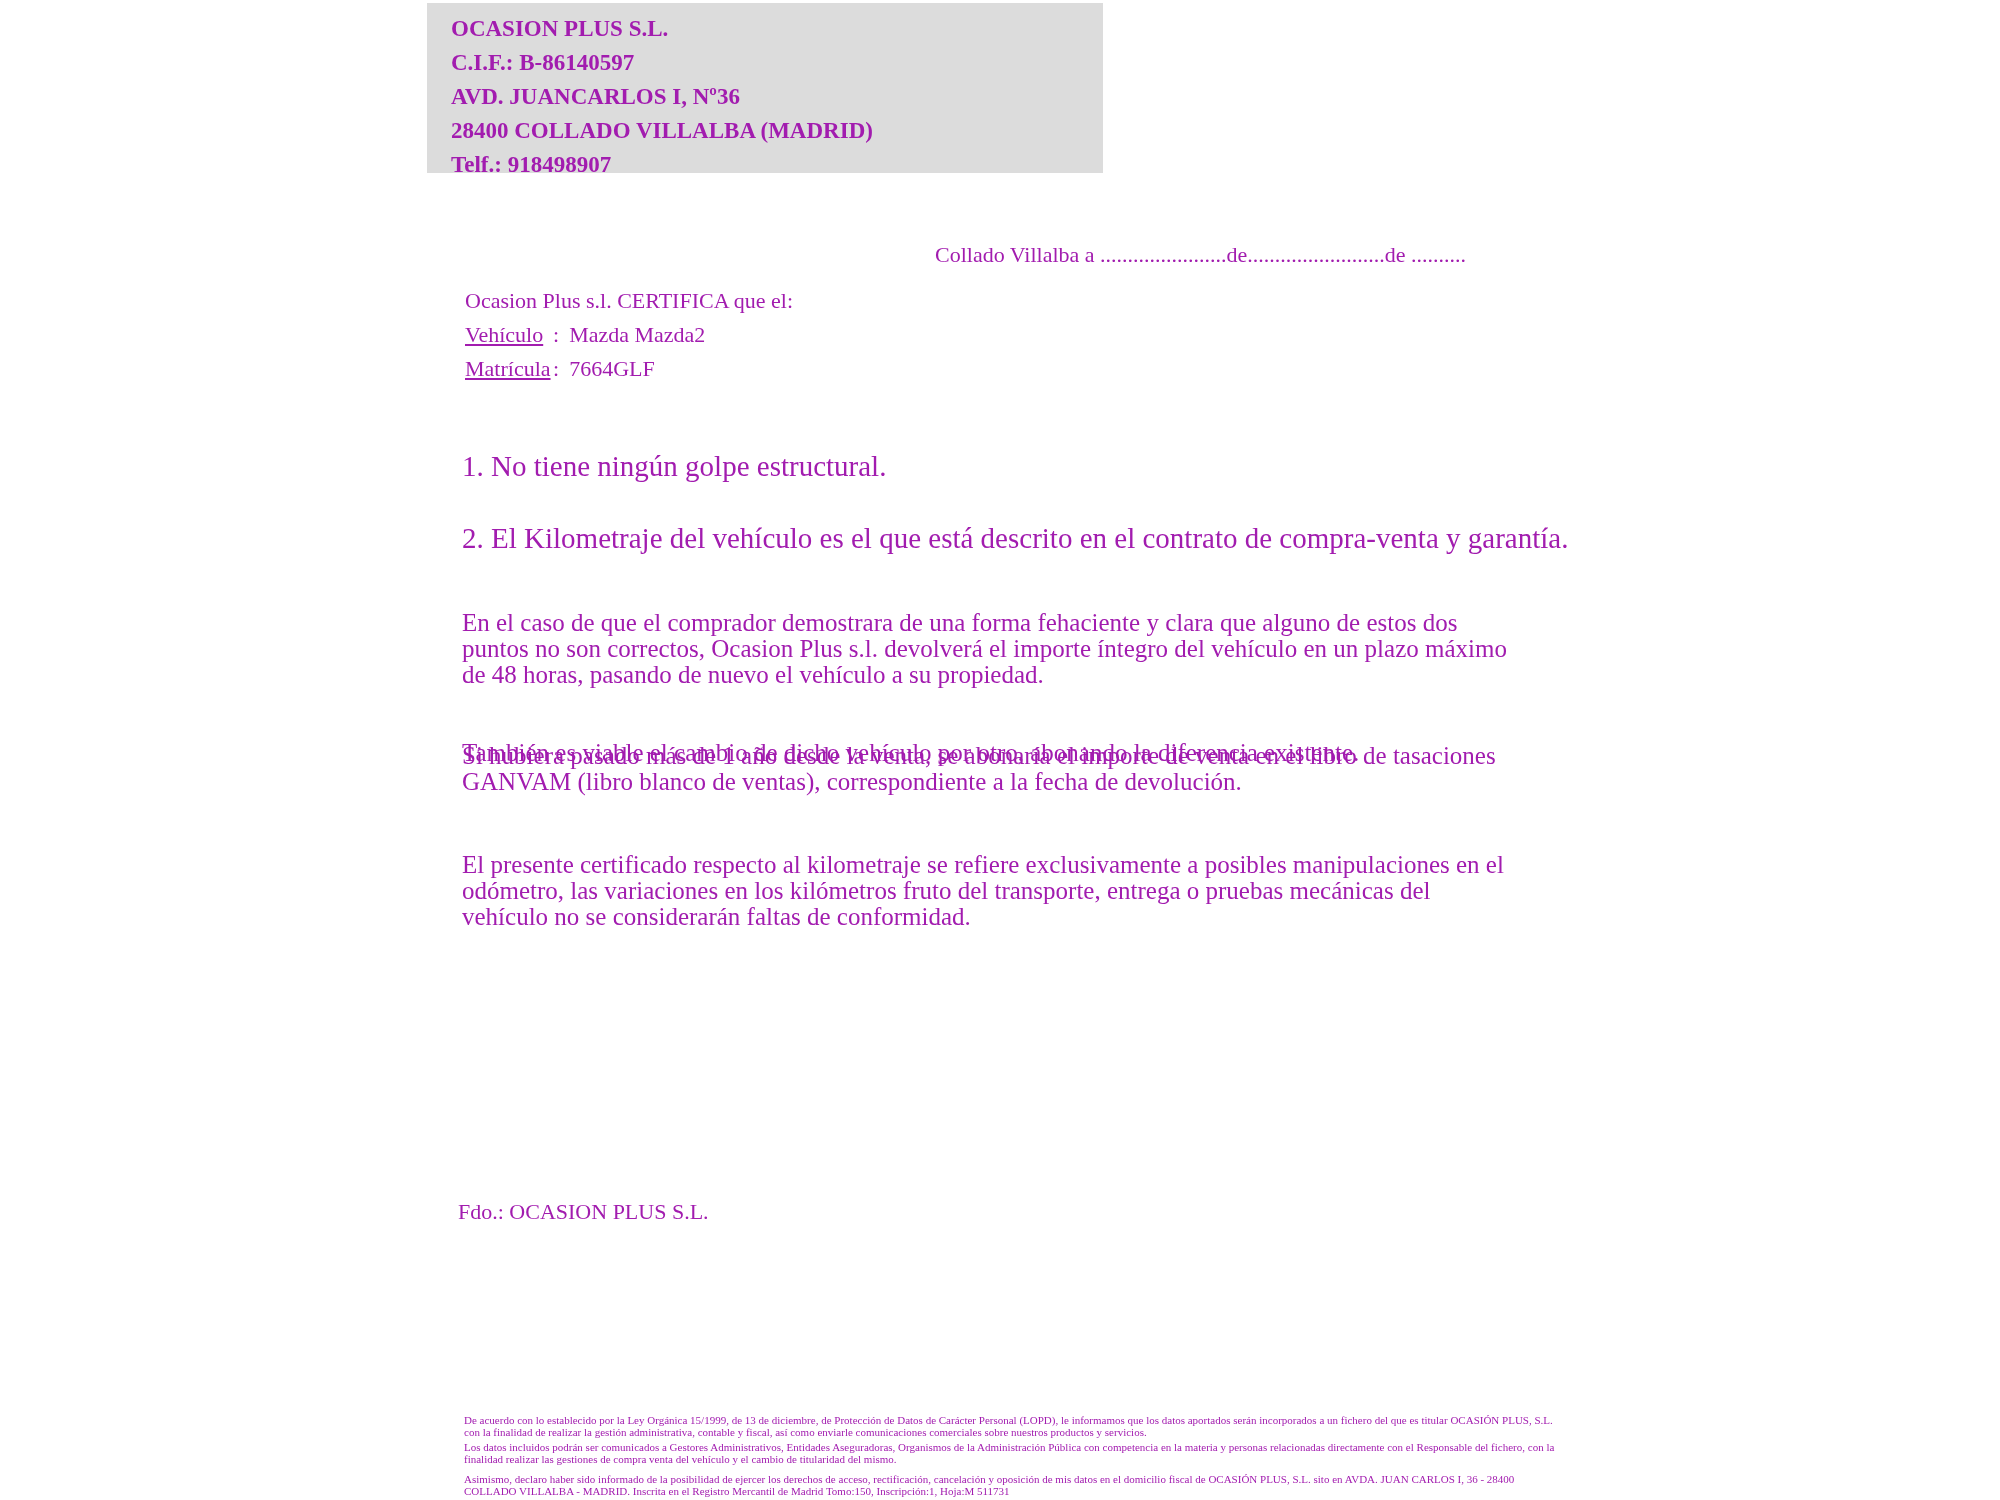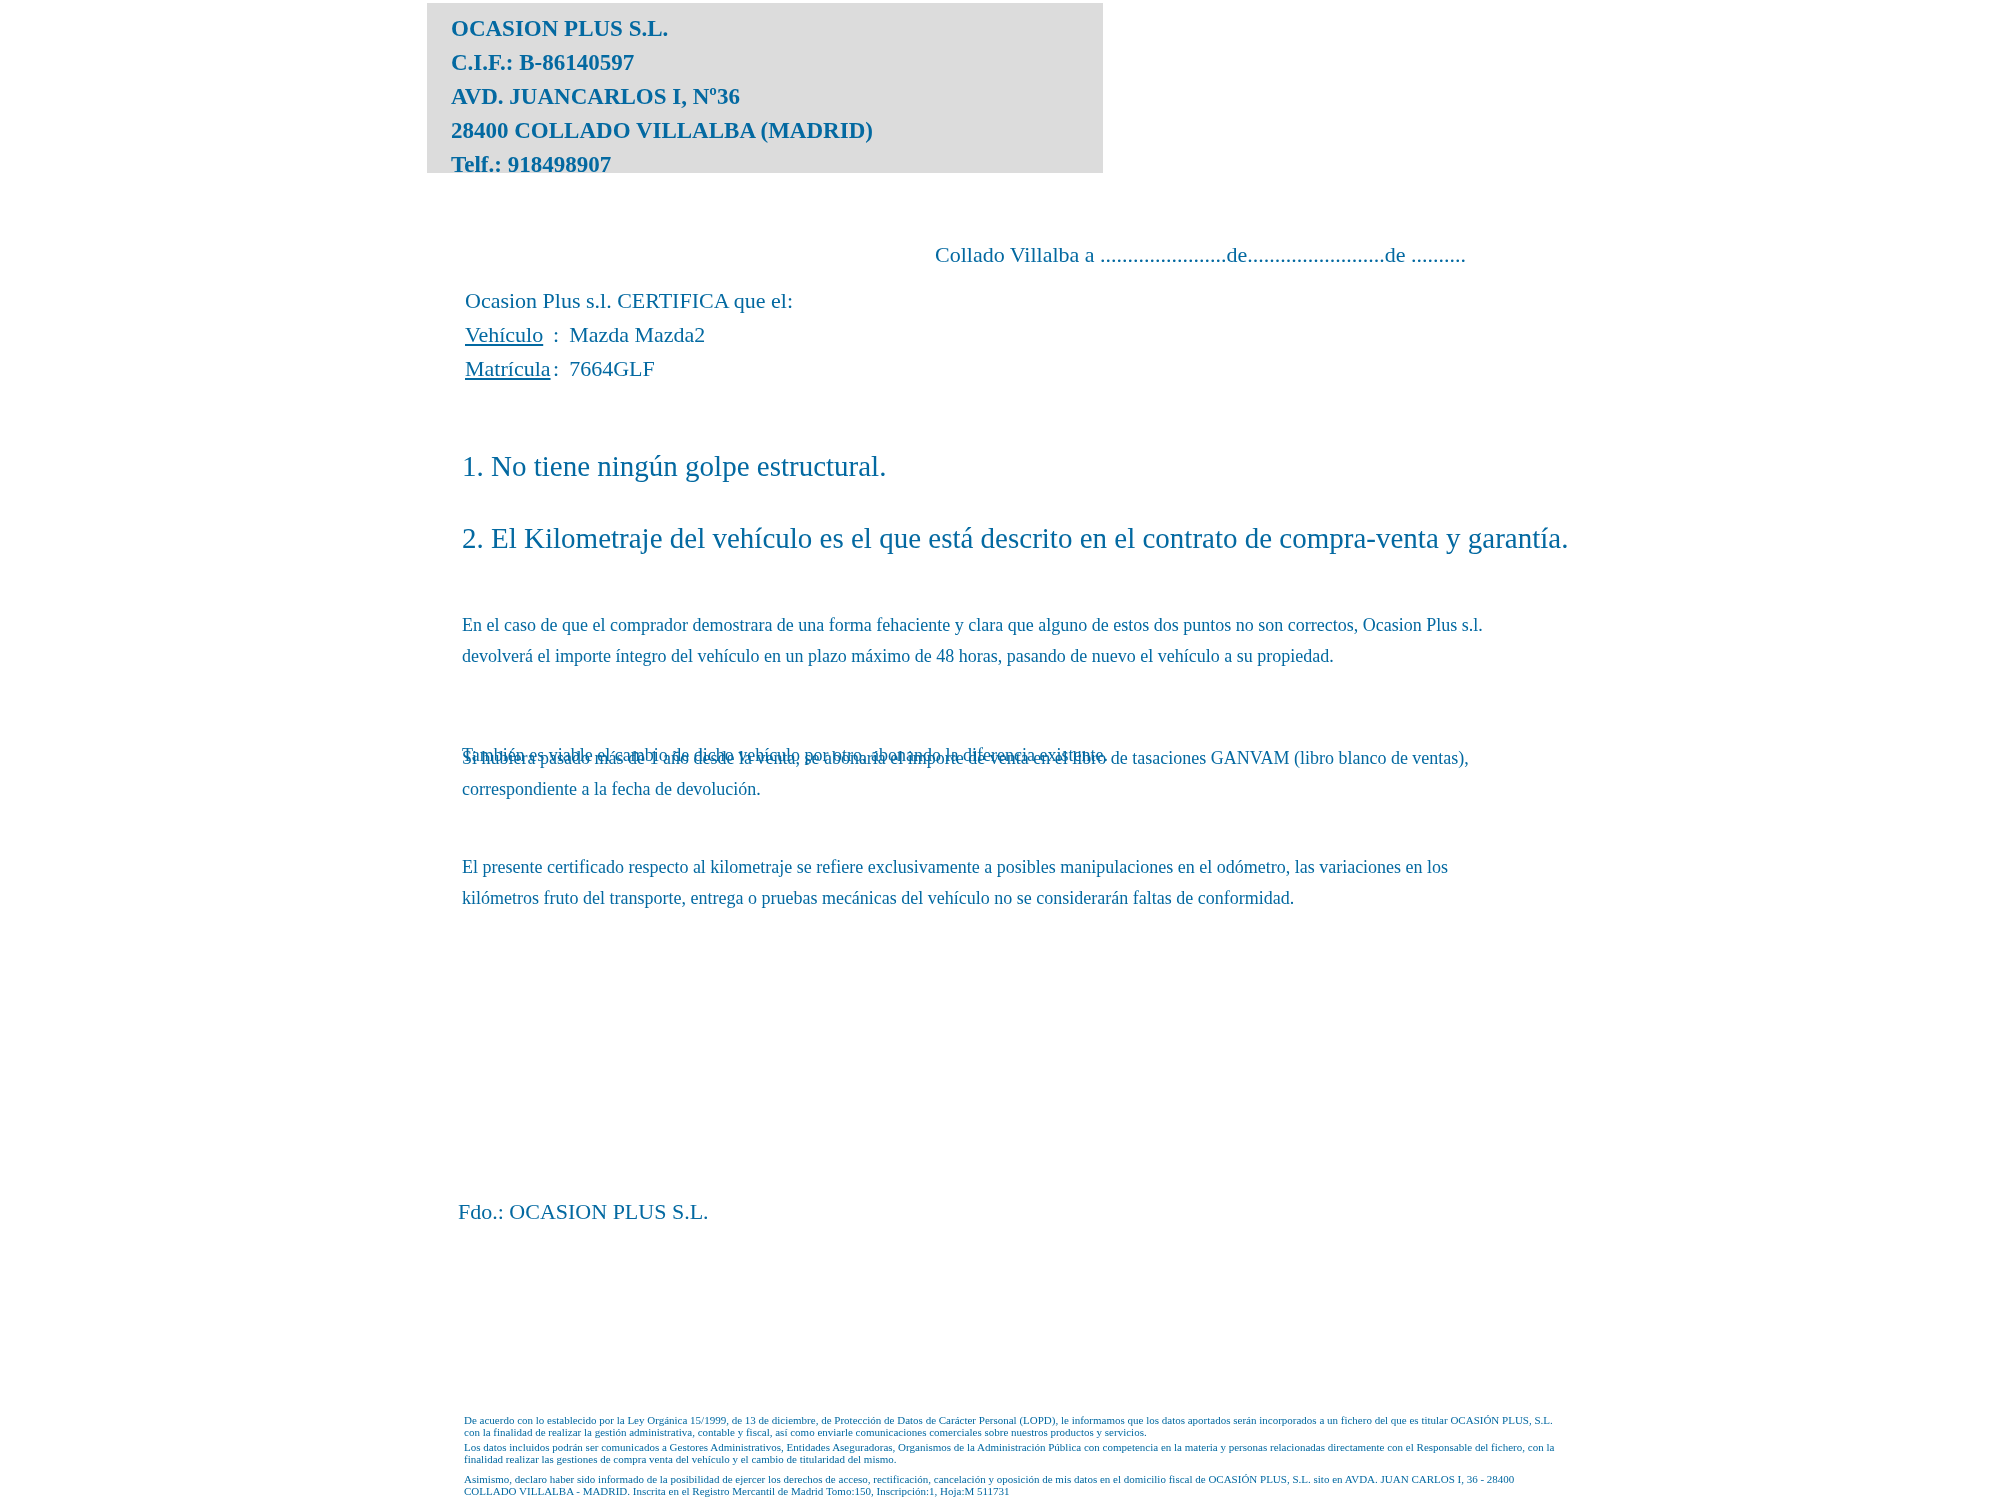--- a/index.html
+++ b/index.html
@@ -2,21 +2,21 @@
 <html><head>
 <meta charset="utf-8">
 <style>
   * { box-sizing: border-box; }
   html, body { margin: 0; padding: 0; background: #ffffff; }
   .page {
     position: relative;
     width: 2000px;
     height: 1500px;
     background: #ffffff;
-    color: #0369a1;
+    color: #a21caf;
     font-family: "Liberation Serif", serif;
     overflow: hidden;
   }
   .header-box {
     position: absolute;
     left: 427px;
     top: 3px;
     width: 676px;
     height: 170px;
     padding: 9px 10px 9px 24px;
@@ -53,22 +53,22 @@
     line-height: 28px;
     white-space: nowrap;
   }
   .s1 { top: 452px; }
   .s2 { top: 504px; margin-top: 20px; }
   .para {
     position: absolute;
     left: 462px;
     width: 1060px;
     margin: 0;
-    font-size: 18px;
-    line-height: 31px;
+    font-size: 25px;
+    line-height: 26px;
   }
   .para1 { top: 610px; }
   .para2 { top: 717px; margin-top: 23px; }
   .para3 { top: 743px; }
   .para4 { top: 852px; }
   .signature {
     position: absolute;
     left: 458px;
     top: 1199px;
     font-size: 22px;

